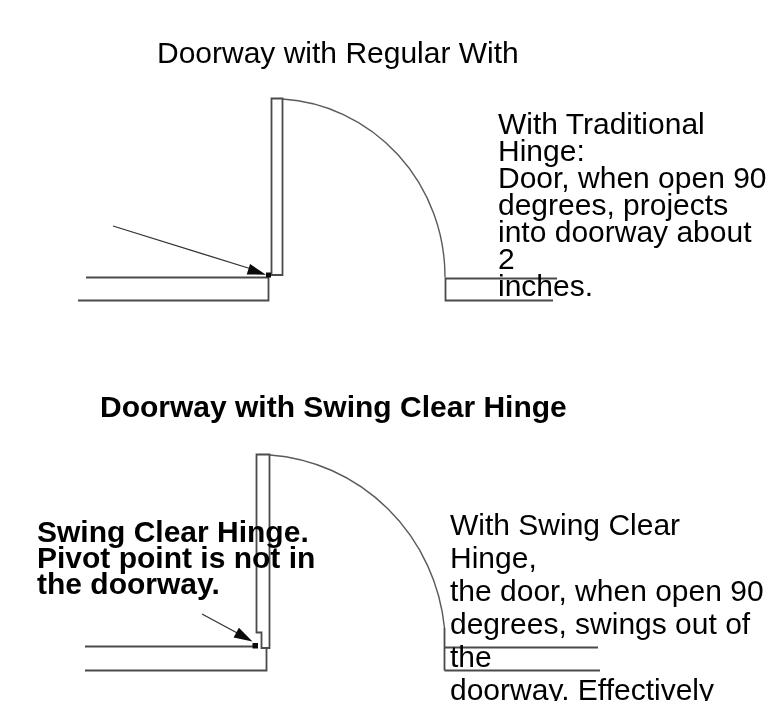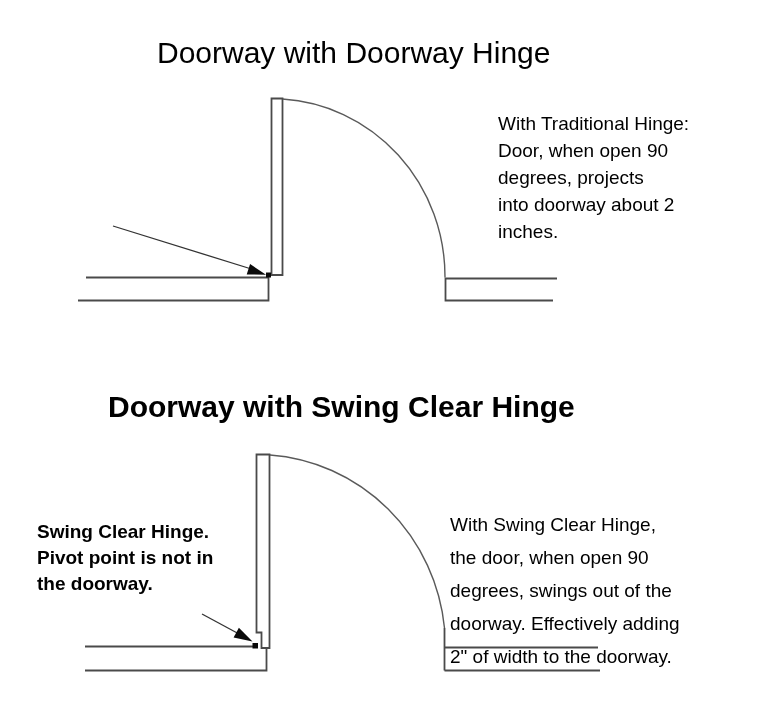--- a/index.html
+++ b/index.html
@@ -13,25 +13,25 @@
   }
   .page { position: absolute; inset: 0; }
   svg.linework { position: absolute; left: 0; top: 0; }
 
   .title {
     position: absolute; margin: 0;
     font-size: 30px; line-height: 34px;
     font-weight: 400; white-space: nowrap;
   }
   .title-top    { left: 157px; top: 36px;  }
-  .title-bottom { left: 100px; top: 390px; font-weight: 700; margin-left: 8px; }
+  .title-bottom { left: 100px; top: 390px; font-weight: 700; }
 
   .txt {
     position: absolute;
-    font-size: 19px;
+    font-size: 30px;
     white-space: pre-line;
   }
   .label-pivot-top    { left: 45px;  top: 141px; line-height: 26px; }
   .desc-top           { left: 498px; top: 110px; line-height: 27px; }
   .label-pivot-bottom { left: 37px;  top: 519px; line-height: 26px; font-weight: bold; }
   .desc-bottom        { left: 450px; top: 464px; line-height: 33px; margin-top: 44px; }
 
   .door      { fill: #ffffff; stroke: #4a4a4a; stroke-width: 1.8; }
   .wall      { fill: none;    stroke: #4a4a4a; stroke-width: 1.8; }
   .arc       { fill: none;    stroke: #5a5a5a; stroke-width: 1.4; }
@@ -60,21 +60,21 @@
       <path class="arc" d="M270,455 A189,193 0 0 1 444.5,628" stroke="#5a5a5a"></path>
       <path class="door" d="M256.5,454.5 H269.5 V648 H261.5 V632.5 H256.5 Z" stroke="#4a4a4a"></path>
       <path class="wall" d="M254,646.5 H85 M85,670.5 H266.5 V648.5" stroke="#4a4a4a"></path>
       <path class="wall" d="M444.5,628 V670.5 M444.5,647.5 H598 M444.5,670.5 H600" stroke="#4a4a4a"></path>
       <path class="arrow-line" d="M202,614 L240,634.5"></path>
       <polygon class="arrow-head" points="252.5,641.5 233.6,637.5 238.9,627.8" fill="#0a0a0a"></polygon>
       <rect class="pivot-dot" x="252.5" y="643" width="5.5" height="5.5" fill="#0a0a0a"></rect>
     </g>
   </svg>
 
-  <h1 class="title title-top">Doorway with Doorway Hinge</h1>
+  <h1 class="title title-top">Doorway with Regular With</h1>
 
 
   <div class="txt desc-top">With Traditional Hinge:
 Door, when open 90
 degrees, projects
 into doorway about 2
 inches.</div>
 
   <h2 class="title title-bottom">Doorway with Swing Clear Hinge</h2>
 

